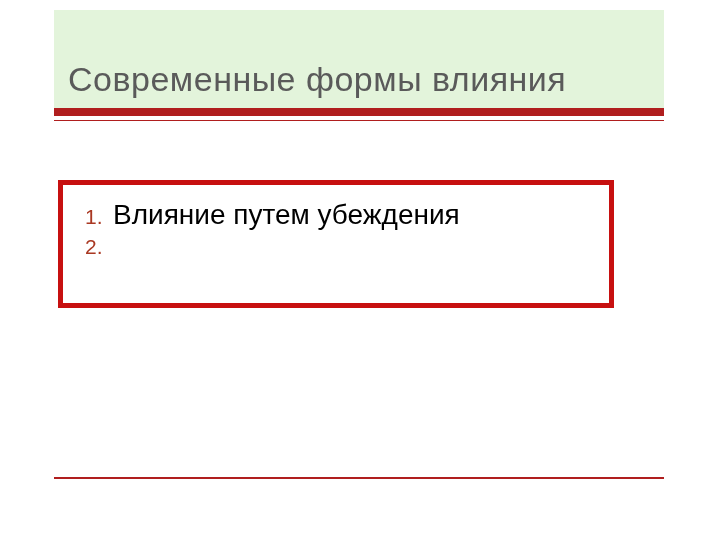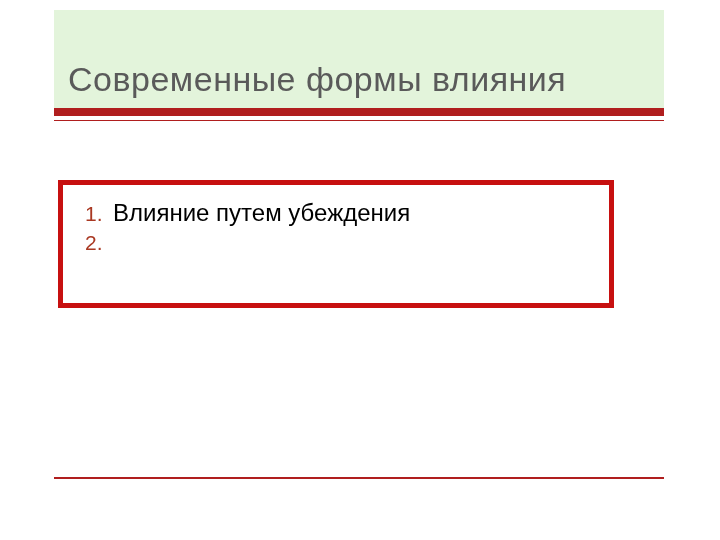--- a/index.html
+++ b/index.html
@@ -65,21 +65,21 @@
     .list-number {
       color: #a93822;
       font-family: Verdana, Geneva, sans-serif;
       font-size: 21px;
       width: 28px;
       flex-shrink: 0;
     }
     .list-text {
       color: #000000;
       font-family: Arial, sans-serif;
-      font-size: 24px;
+      font-size: 28px;
       text-align: center;
     }
     .thin-line-bottom {
       position: absolute;
       left: 54px;
       top: 477px;
       width: 610px;
       height: 2px;
       background: #b01e1e;
     }

